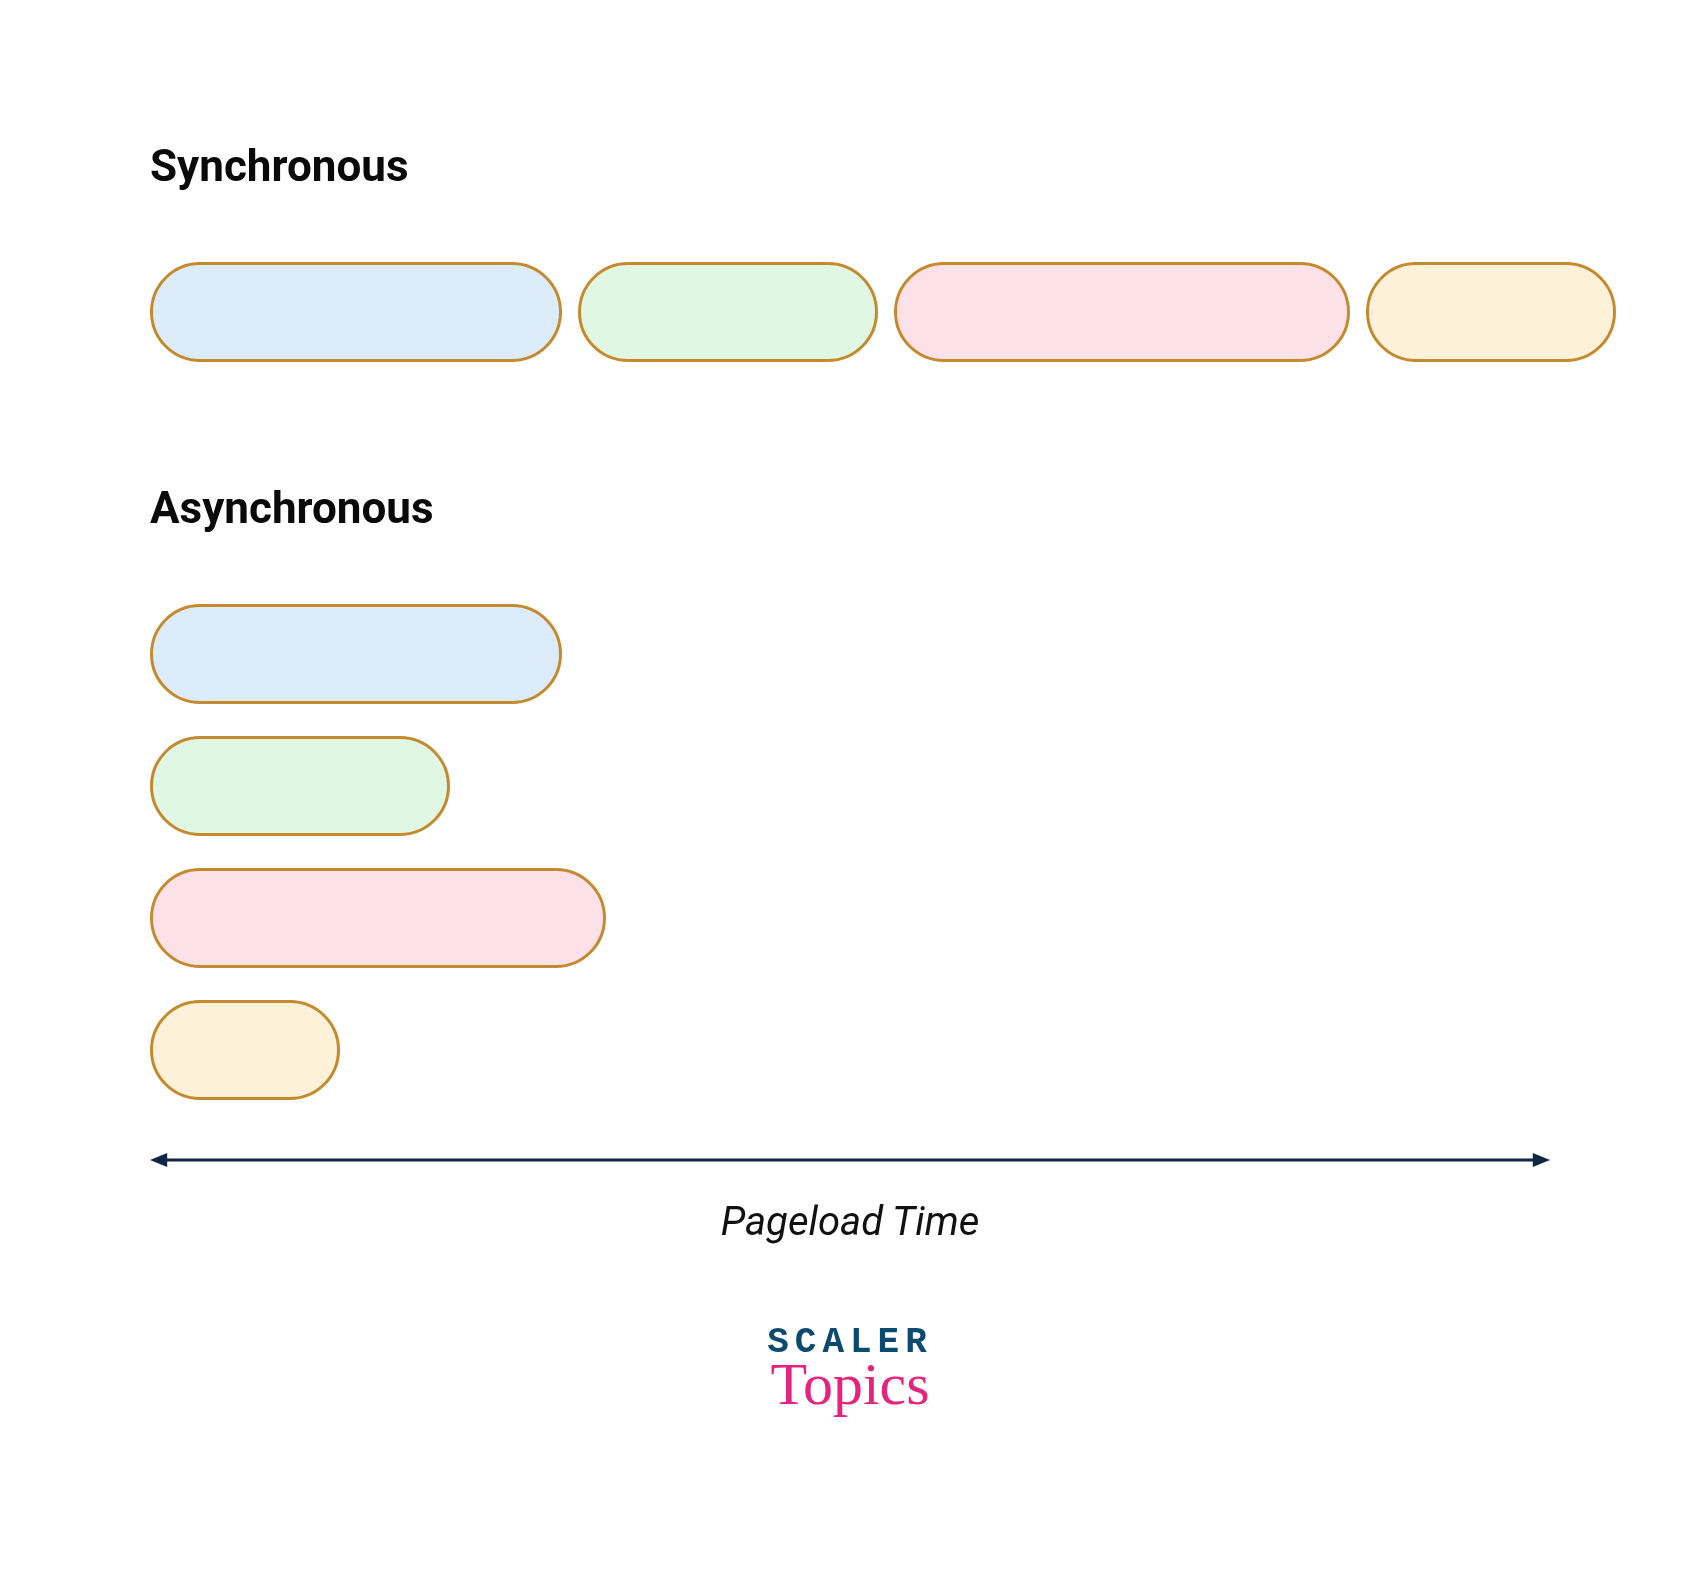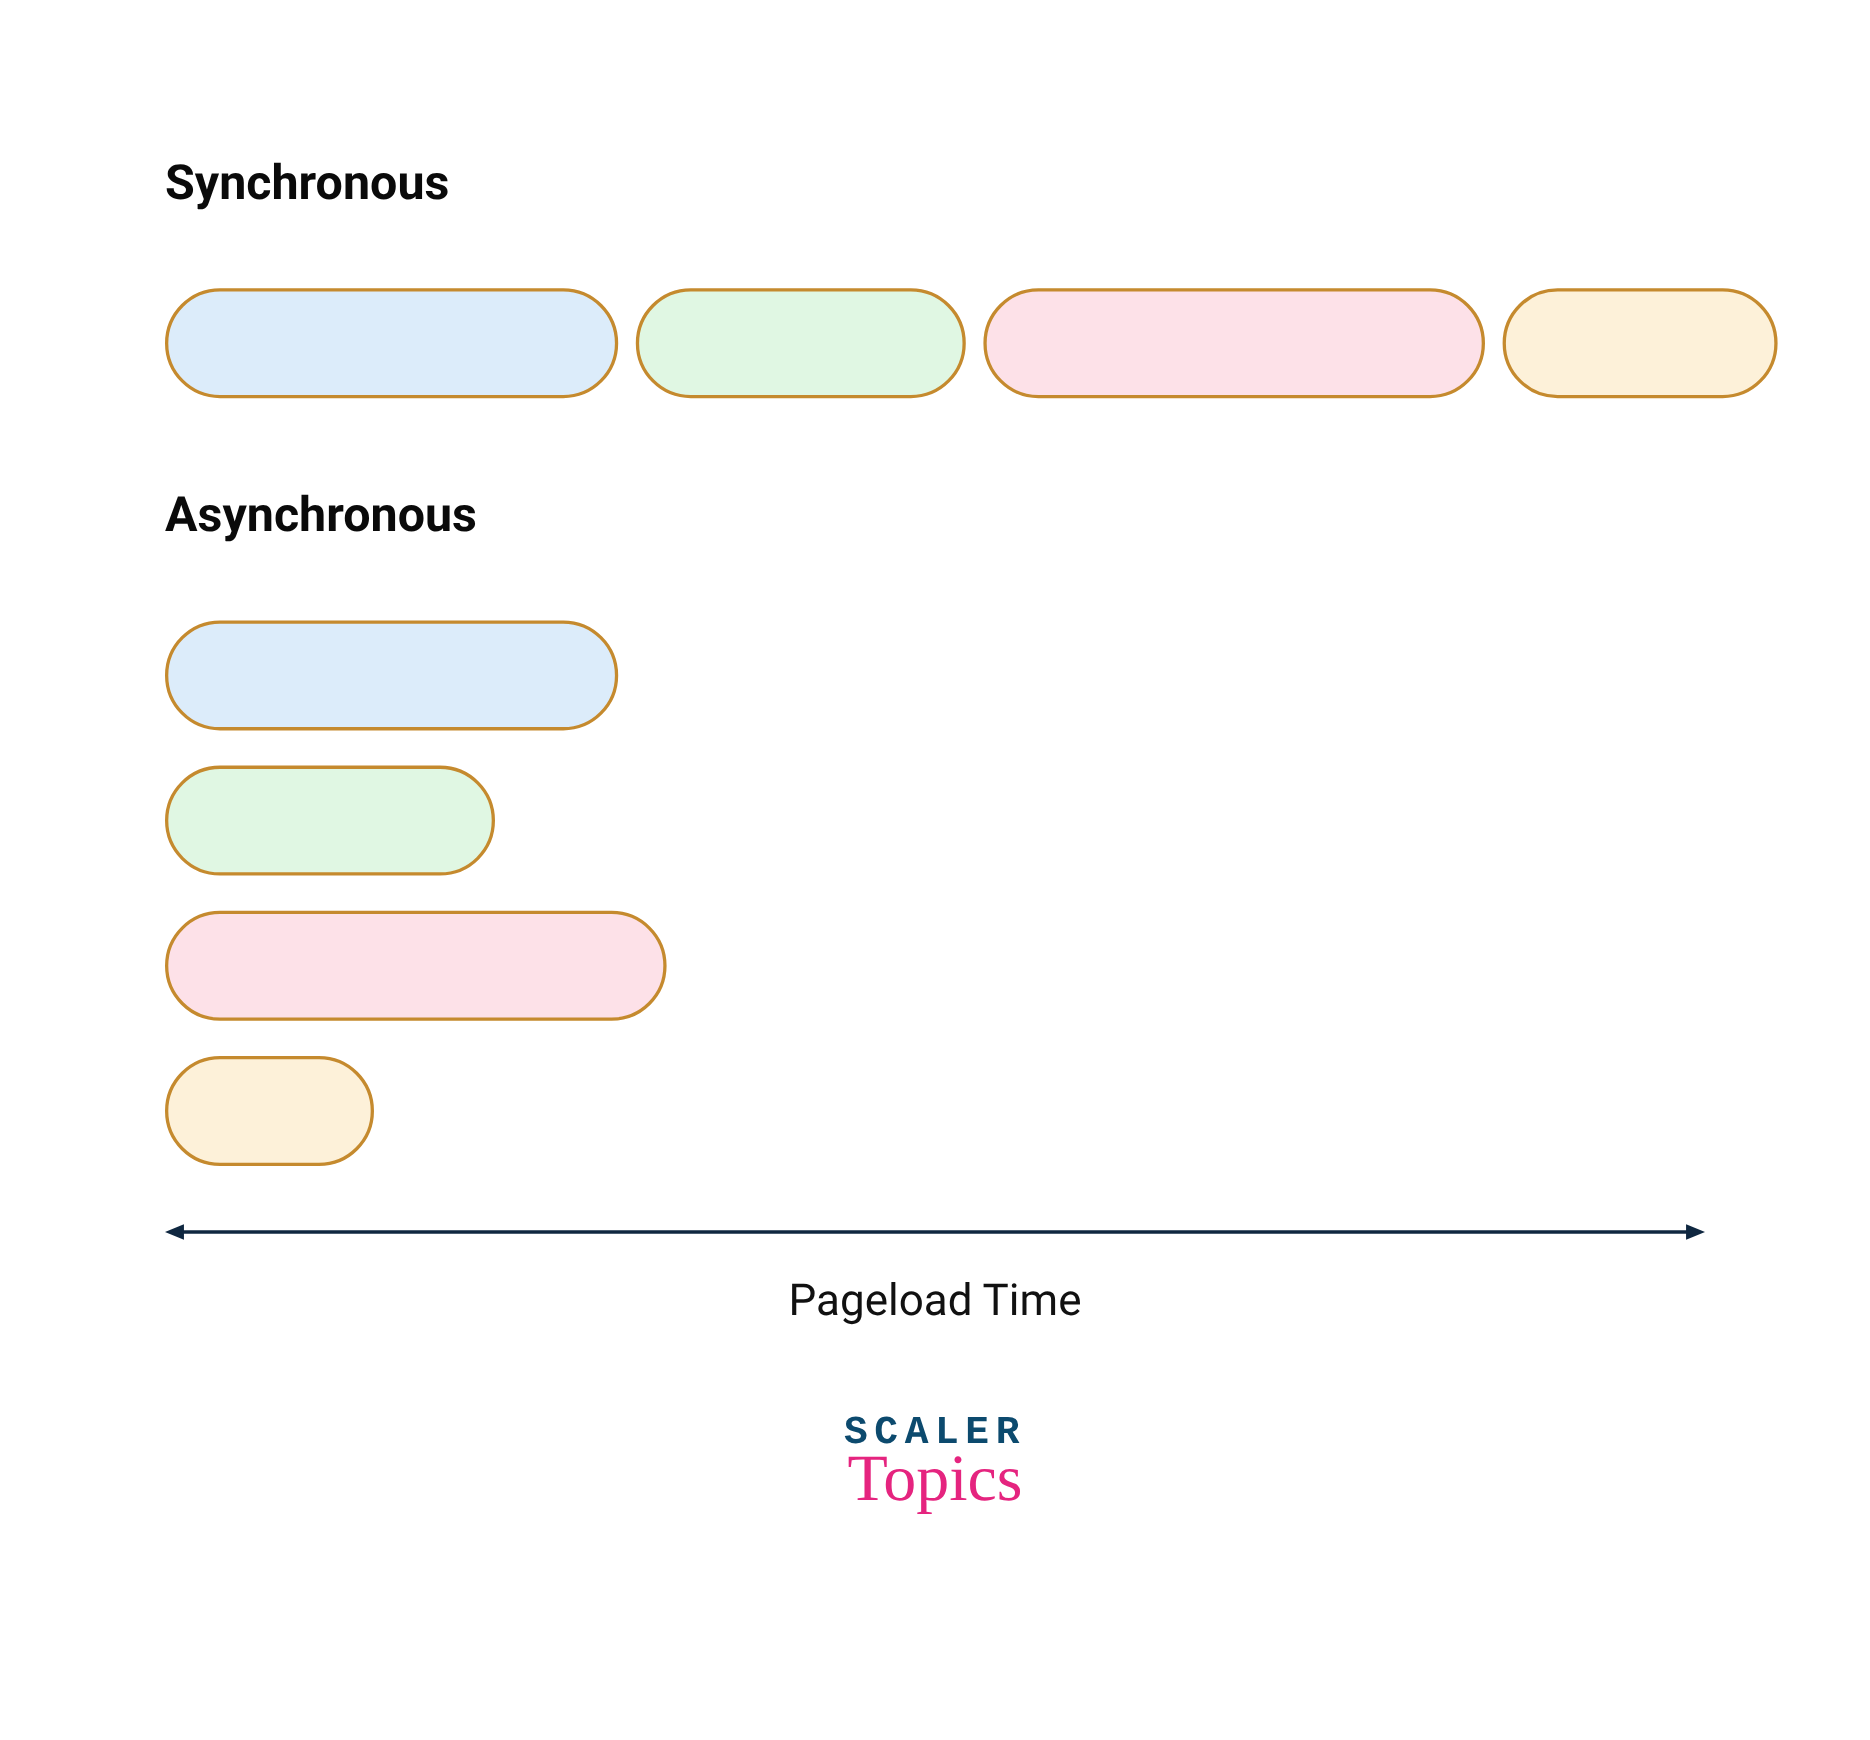--- a/index.html
+++ b/index.html
@@ -11,21 +11,21 @@
     position: relative;
     padding: 140px 150px 0 150px;
   }
   .heading {
     font-size: 44px;
     font-weight: 700;
     color: #0a0a0a;
     margin-bottom: 70px;
   }
   .heading.second {
-    margin-top: 80px;
+    margin-top: 120px;
   }
   .sync-row {
     display: flex;
     gap: 16px;
     align-items: center;
   }
   .pill {
     height: 100px;
     border-radius: 56px;
     border: 3px solid #c58a2e;
@@ -46,20 +46,21 @@
     height: 20px;
     width: 100%;
   }
   .arrow-svg {
     width: 100%;
     height: 20px;
     display: block;
   }
   .arrow-label {
     text-align: center;
+    font-style: italic;
     font-size: 40px;
     color: #111;
     margin-top: 28px;
   }
   .logo {
     margin-top: 80px;
     text-align: center;
   }
   .logo-top {
     font-family: Liberation Mono, monospace;

